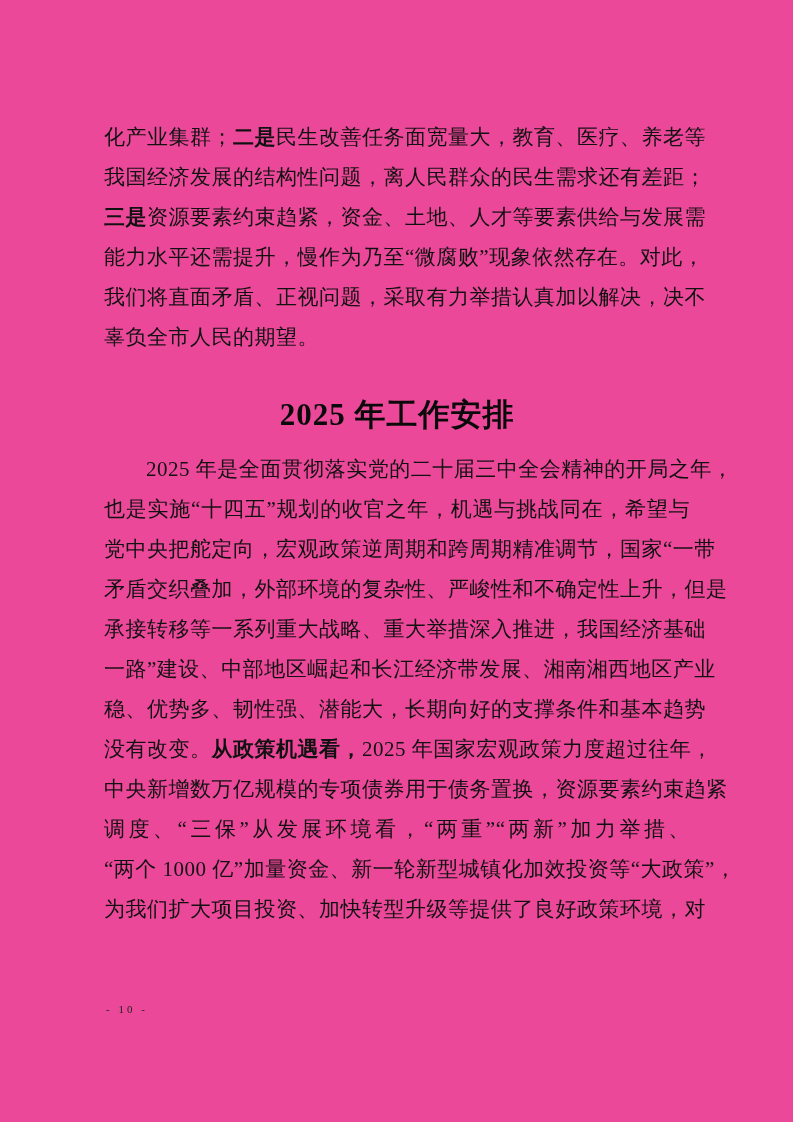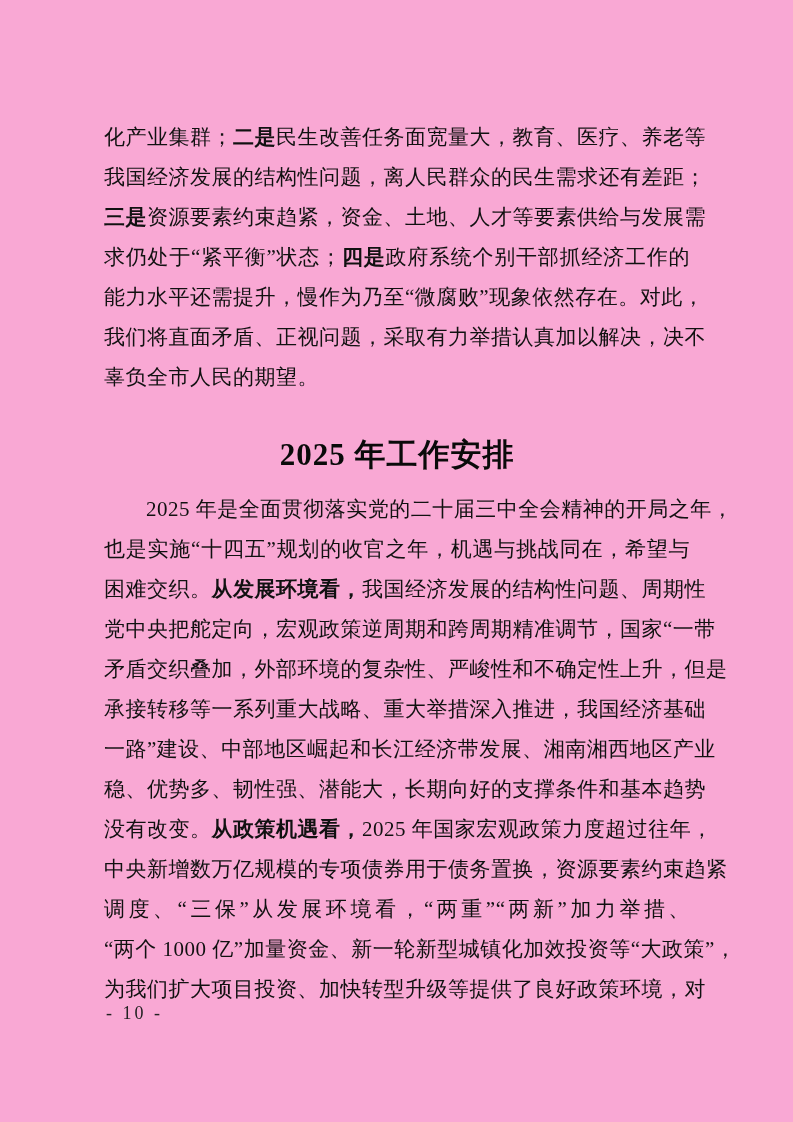--- a/index.html
+++ b/index.html
@@ -4,21 +4,21 @@
 <style>
   * { margin: 0; padding: 0; box-sizing: border-box; }
   html, body {
     background: #ffffff;
     font-family: "Liberation Serif", "DejaVu Serif", serif;
   }
   .page {
     position: relative;
     width: 793px;
     height: 1122px;
-    background: #f9a8d4;
+    background: #ec4899;
     color: #000000;
     overflow: hidden;
   }
   .content {
     position: absolute;
     left: 104px;
     top: 0;
     width: 586px;
     padding-top: 117px;
   }
@@ -50,47 +50,45 @@
     line-height: 42px;
     font-weight: 700;
     letter-spacing: 1px;
     margin: 37px 0 13px 0;
     color: #0a0a0a;
   }
   .page-number {
     position: absolute;
     left: 106px;
     top: 1003px;
-    font-size: 18px;
+    font-size: 11px;
     letter-spacing: 3px;
     color: #222222;
   }
 </style>
 </head>
 <body>
 
 <div class="page">
   <div class="content">
 
     <div class="para">
         <div class="line"><span>化产业集群；</span><span class="bold">二是</span><span>民生改善任务面宽量大，教育、医疗、养老等</span></div>
         <div class="line"><span>我国经济发展的结构性问题，离人民群众的民生需求还有差距；</span></div>
         <div class="line"><span class="bold">三是</span><span>资源要素约束趋紧，资金、土地、人才等要素供给与发展需</span></div>
-        <div class="line"><span>求仍处于“紧平衡”状态；</span><span class="bold">四是</span><span>政府系统个别干部抓经济工作的</span></div>
         <div class="line"><span>能力水平还需提升，慢作为乃至“微腐败”现象依然存在。对此，</span></div>
         <div class="line"><span>我们将直面矛盾、正视问题，采取有力举措认真加以解决，决不</span></div>
         <div class="line last"><span>辜负全市人民的期望。</span></div>
       </div>
 
     <h1 class="heading">2025 年工作安排</h1>
 
     <div class="para">
         <div class="line indent"><span>2025 年是全面贯彻落实党的二十届三中全会精神的开局之年，</span></div>
         <div class="line"><span>也是实施“十四五”规划的收官之年，机遇与挑战同在，希望与</span></div>
-        <div class="line"><span>困难交织。</span><span class="bold">从发展环境看，</span><span>我国经济发展的结构性问题、周期性</span></div>
         <div class="line"><span>党中央把舵定向，宏观政策逆周期和跨周期精准调节，国家“一带</span></div>
         <div class="line"><span>矛盾交织叠加，外部环境的复杂性、严峻性和不确定性上升，但是</span></div>
         <div class="line"><span>承接转移等一系列重大战略、重大举措深入推进，我国经济基础</span></div>
         <div class="line"><span>一路”建设、中部地区崛起和长江经济带发展、湘南湘西地区产业</span></div>
         <div class="line"><span>稳、优势多、韧性强、潜能大，长期向好的支撑条件和基本趋势</span></div>
         <div class="line"><span>没有改变。</span><span class="bold">从政策机遇看，</span><span>2025 年国家宏观政策力度超过往年，</span></div>
         <div class="line"><span>中央新增数万亿规模的专项债券用于债务置换，资源要素约束趋紧</span></div>
         <div class="line"><span>调度、“三保”从发展环境看，“两重”“两新”加力举措、</span></div>
         <div class="line"><span>“两个 1000 亿”加量资金、新一轮新型城镇化加效投资等“大政策”，</span></div>
         <div class="line last"><span>为我们扩大项目投资、加快转型升级等提供了良好政策环境，对</span></div>

